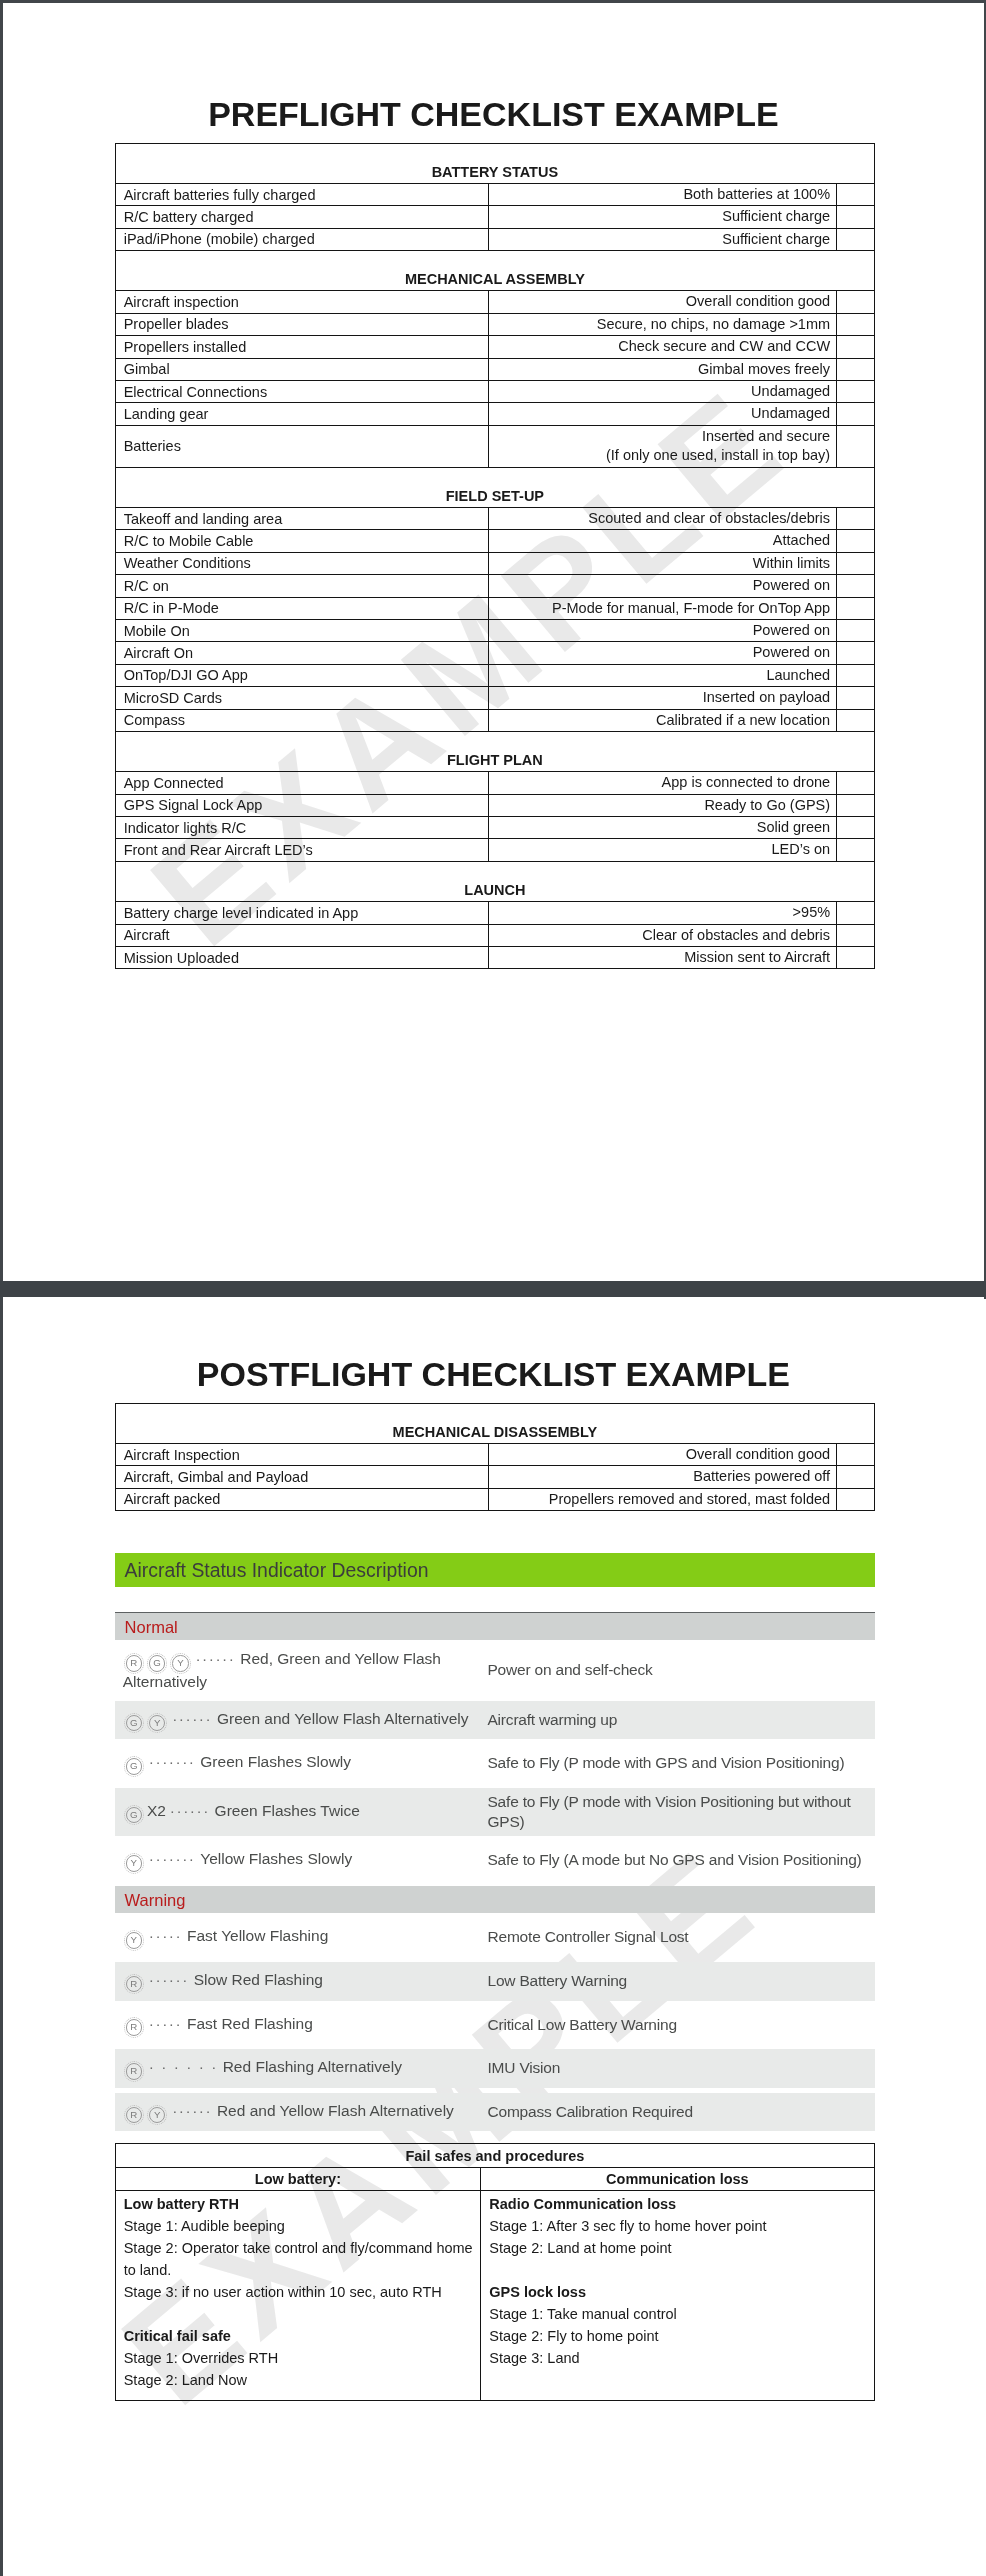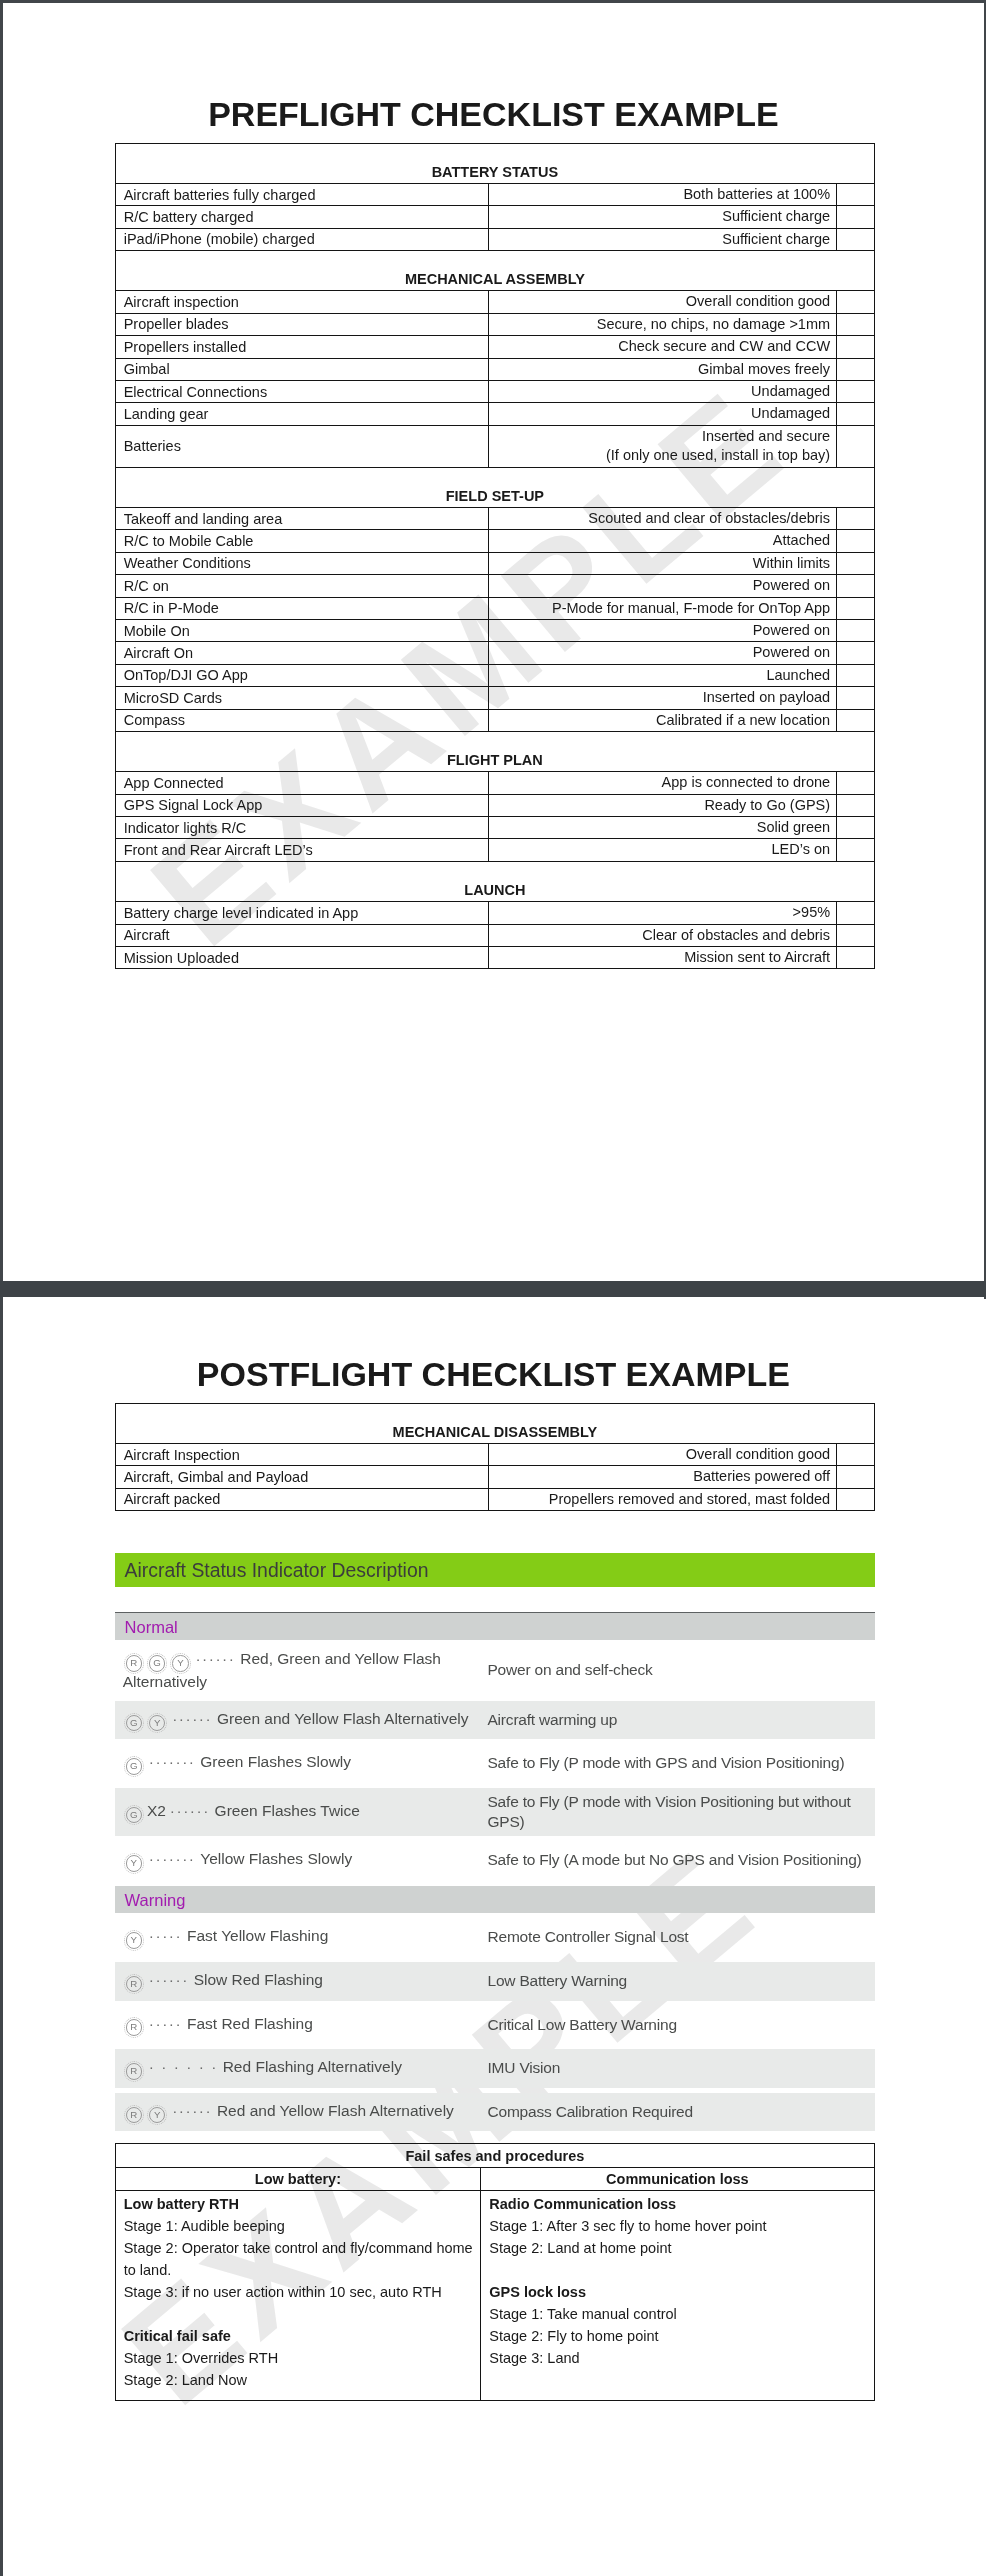--- a/index.html
+++ b/index.html
@@ -48,21 +48,21 @@
   .c2{flex:1;border-left:1px solid #141414;padding:1px 5.8px;font-size:14.5px;
       display:flex;flex-direction:column;justify-content:flex-start;align-items:flex-end;text-align:right;line-height:19.4px}
   .c3{width:37px;border-left:1px solid #141414}
 
   
   .asi-title{
     margin-top:42px;background:#84cc16;color:#3b3d3c;
     font-size:19.4px;padding:5.8px 9.7px 4.8px 9.7px;
   }
   .asi-group-bar{
-    background:#cfd2d1;color:#a21caf;font-size:16.5px;padding:4.8px 9.7px 3.9px 9.7px;margin-top:5.8px;
+    background:#cfd2d1;color:#b91c1c;font-size:16.5px;padding:4.8px 9.7px 3.9px 9.7px;margin-top:5.8px;
   }
   .asi-group-bar.first{border-top:1.9px solid #5d6162;margin-top:25px}
   .asi-row{
     display:flex;align-items:center;margin-top:4.8px;min-height:31px;
     padding:3.9px 3.9px 3.9px 7.8px;font-size:15.5px;color:#4a4c4b;line-height:20.4px;
   }
   .asi-row.shaded{background:#e8eae9}
   .asi-left{width:357px;padding-right:7.8px}
   .asi-right{flex:1;letter-spacing:-0.2px}
   .led{

